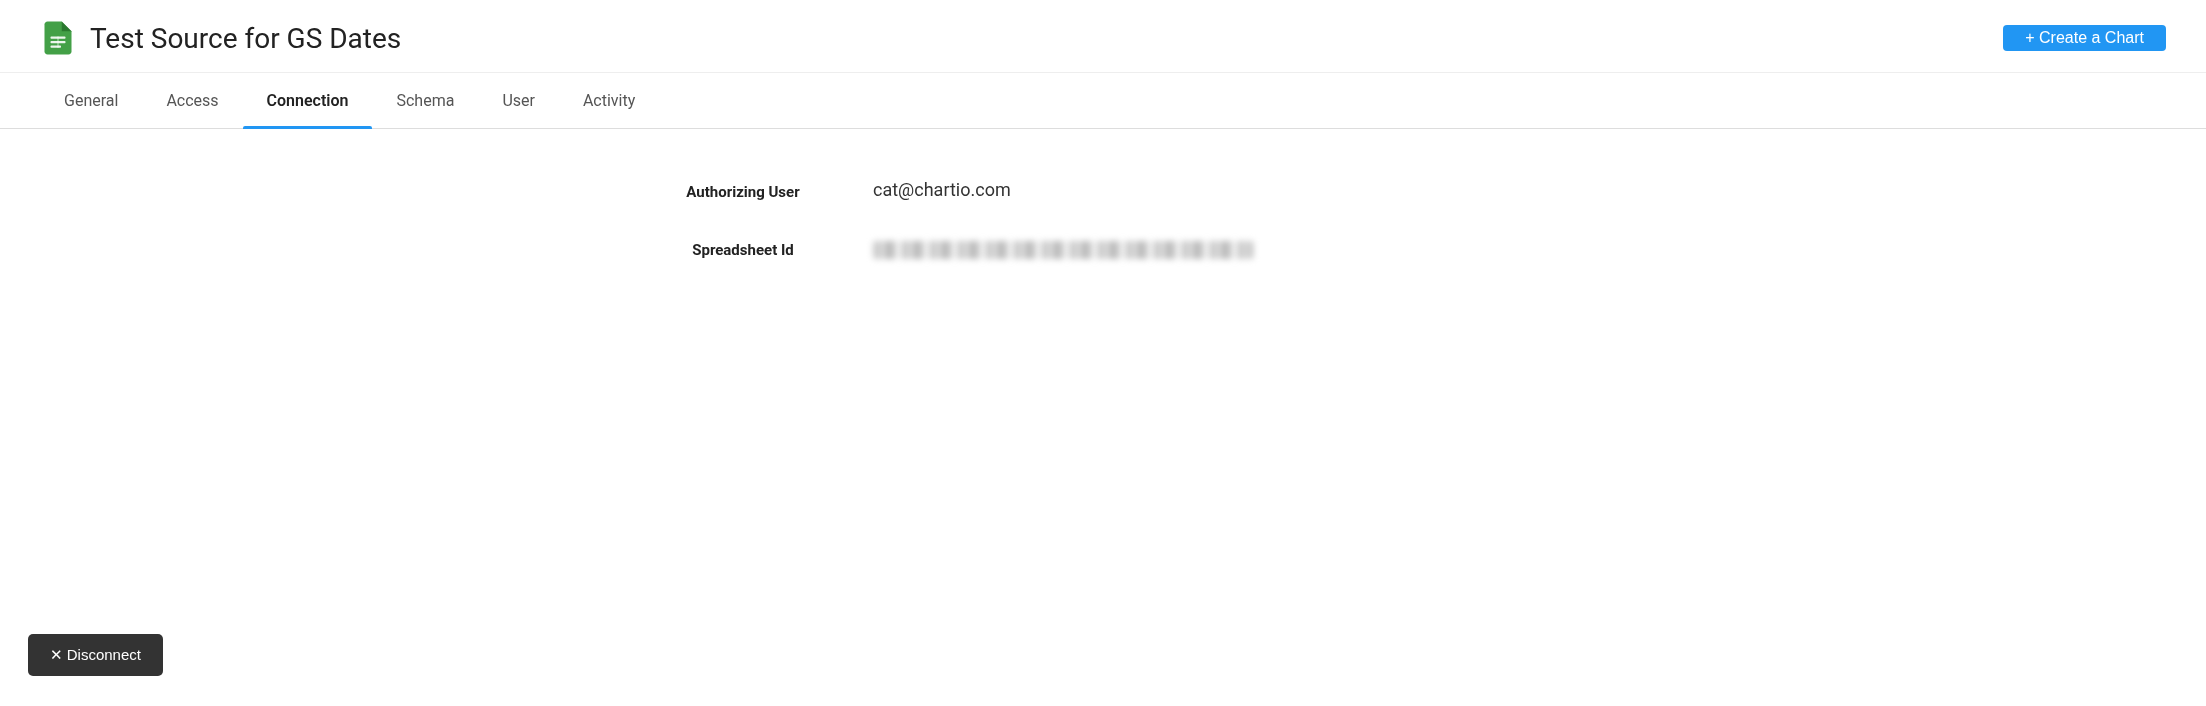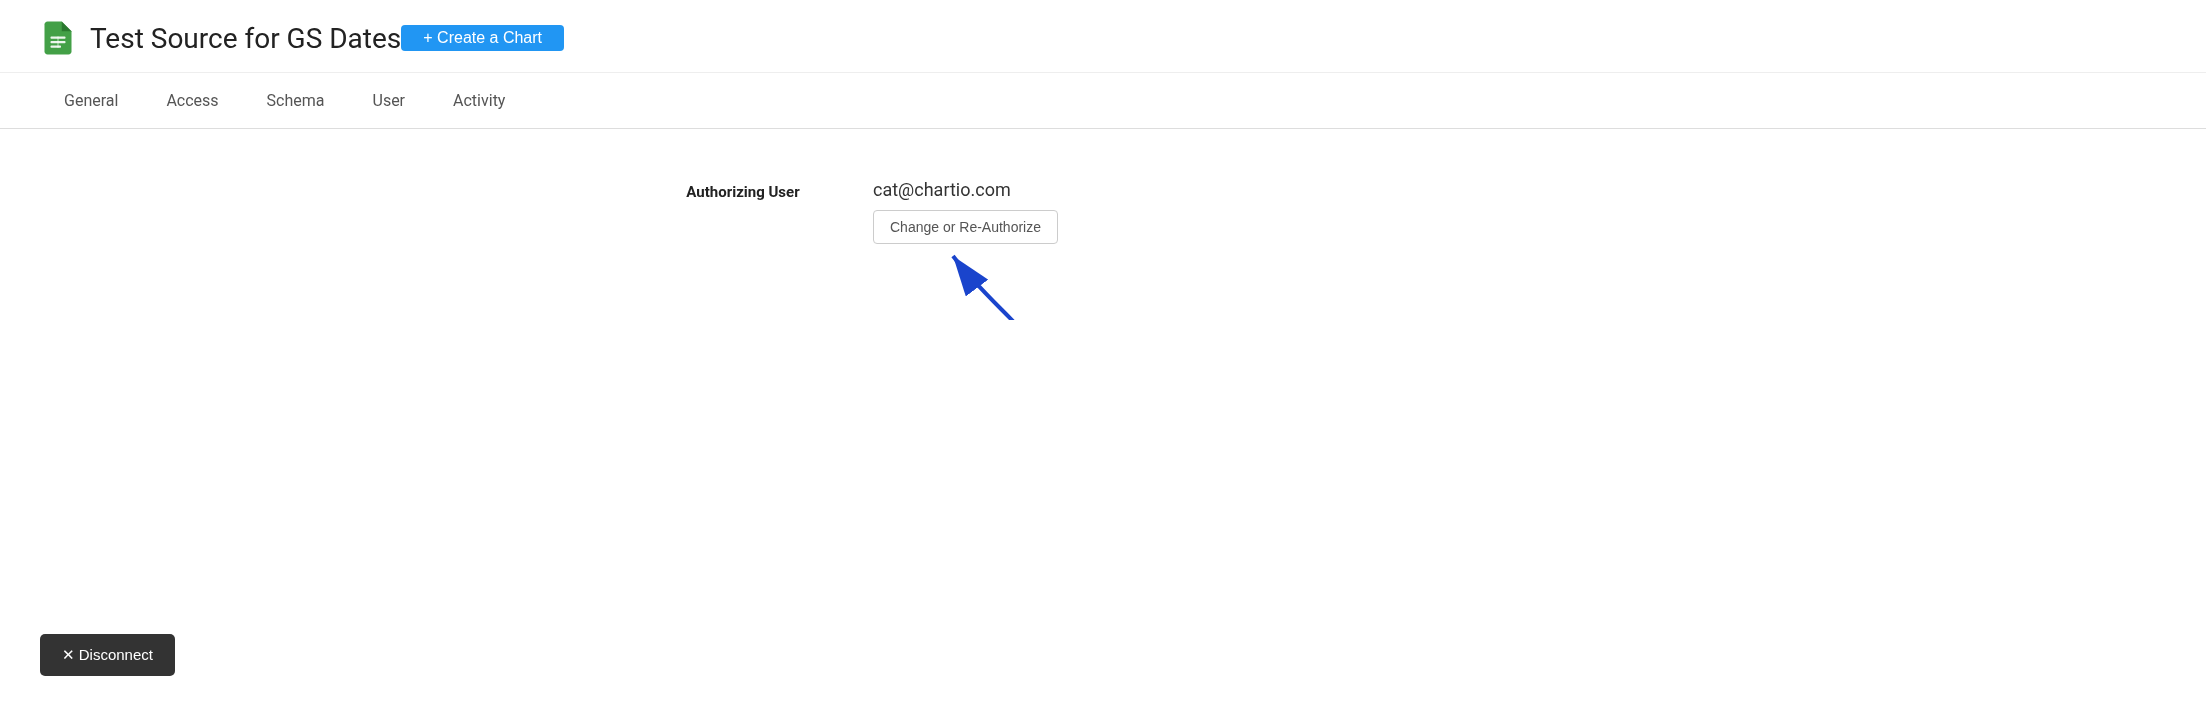--- a/index.html
+++ b/index.html
@@ -5,20 +5,21 @@
     * { box-sizing: border-box; margin: 0; padding: 0; }
     body {
       font-family: -apple-system, BlinkMacSystemFont, 'Segoe UI', Roboto, Helvetica, Arial, sans-serif;
       background: #fff;
       color: #333;
       font-size: 16px;
     }
     .header {
       display: flex;
       align-items: center;
+      justify-content: space-between;
       padding: 20px 40px 16px 40px;
       border-bottom: 1px solid #eee;
     }
     .header-left {
       display: flex;
       align-items: center;
       gap: 14px;
     }
     .header-title {
       font-size: 28px;
@@ -127,21 +128,21 @@
         transparent 24px, transparent 28px
       );
       border-radius: 3px;
       filter: blur(3px);
       margin-top: 4px;
     }
 
     .disconnect-btn {
       position: fixed;
       bottom: 30px;
-      left: 40px;
+      left: 28px;
       background: #333;
       color: #fff;
       border: none;
       border-radius: 5px;
       padding: 12px 22px;
       font-size: 15px;
       cursor: pointer;
       display: flex;
       align-items: center;
       gap: 8px;
@@ -170,44 +171,39 @@
       <line x1="24" y1="22" x2="24" y2="37" stroke="white" stroke-width="1.2" opacity="0.7"></line>
     </svg>
     <h1 class="header-title">Test Source for GS Dates</h1>
   </div>
   <button class="create-chart-btn">+ Create a Chart</button>
 </div>
 
 <nav class="tabs">
   <div class="tab">General</div>
   <div class="tab">Access</div>
+  <div class="tab active">Connection</div>
   <div class="tab">Schema</div>
   <div class="tab">User</div>
   <div class="tab">Activity</div>
 </nav>
 
 <div class="content">
   <div class="form-section">
 
     <div class="field-row">
       <div class="field-label">Authorizing User</div>
       <div class="field-value">
         <span class="field-email">cat@chartio.com</span>
-        <div style="position:relative; display:inline-block;">
-          <button class="reauth-btn">Change or Re-Authorize</button>
-          
-          <svg class="annotation-arrow" width="140" height="120" viewBox="0 0 140 120">
-            <defs>
-              <marker id="arrowhead" markerWidth="10" markerHeight="7" refX="10" refY="3.5" orient="auto">
-                <polygon points="0 0, 10 3.5, 0 7" fill="#1a44cc"></polygon>
-              </marker>
-            </defs>
-            <path d="M 110 110 C 90 80, 50 50, 20 10" stroke="#1a44cc" stroke-width="4" fill="none" marker-end="url(#arrowhead)"></path>
-          </svg>
-        </div>
       </div>
     </div>
 
+    <div class="field-row">
+      <div class="field-label">Spreadsheet Id</div>
+      <div class="field-value">
+        <div class="spreadsheet-id-blur"></div>
+      </div>
+    </div>
 
   </div>
 </div>
 
 <button class="disconnect-btn">✕ Disconnect</button>
 
 </body></html>

